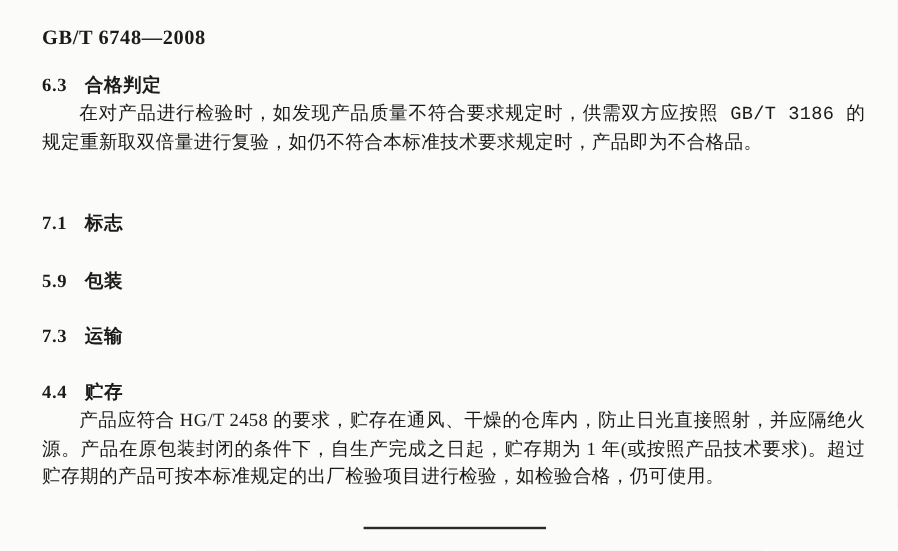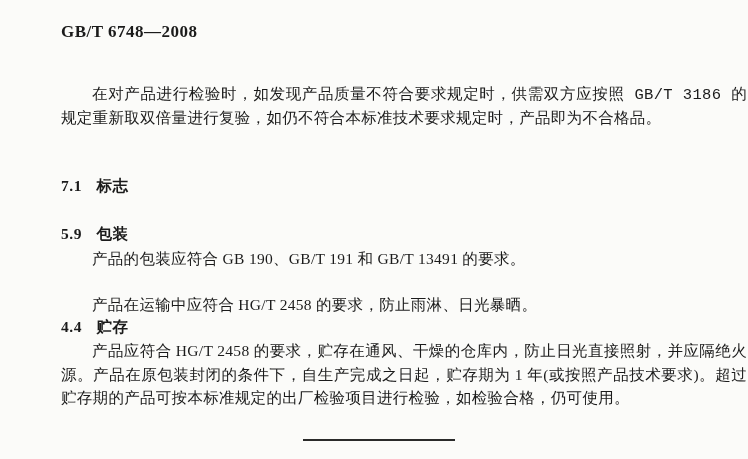--- a/index.html
+++ b/index.html
@@ -10,21 +10,21 @@
   .page {
     position: relative;
     width: 748px;
     height: 459px;
     background: #fbfbf9;
     overflow: hidden;
     font-family: "Liberation Serif", "DejaVu Serif", serif;
     color: #1b1b1b;
     -webkit-font-smoothing: antialiased;
   }
-  .abs { position: absolute; left: 35px; margin-left: 26px; }
+  .abs { position: absolute; left: 35px; }
 
   .doc-header {
     top: 22px;
     font-size: 17px;
     font-weight: bold;
     letter-spacing: 0.5px;
   }
 
   .sec-heading {
     font-size: 15.5px;
@@ -64,33 +64,37 @@
     border-top: 2px solid #2a2a2a;
   }
 </style>
 </head>
 <body>
 
 <div class="page">
 
   <div class="abs doc-header">GB/T 6748—2008</div>
 
+  <div class="abs sec-heading h63">
+    <span class="sec-num">6.3</span><span>合格判定</span>
+  </div>
   <div class="abs body-para p63">在对产品进行检验时，如发现产品质量不符合要求规定时，供需双方应按照 GB/T 3186 的规定重新取双倍量进行复验，如仍不符合本标准技术要求规定时，产品即为不合格品。</div>
 
 
   <div class="abs sec-heading h71">
     <span class="sec-num">7.1</span><span>标志</span>
   </div>
 
   <div class="abs sec-heading h72">
     <span class="sec-num">5.9</span><span>包装</span>
   </div>
-  <div class="abs body-para p72">产品的包装应符合 GB 190、GB/T 191 和 GB/T 13491 的要求。</div>
 
-  <div class="abs body-para p73">产品在运输中应符合 HG/T 2458 的要求，防止雨淋、日光暴晒。</div>
+  <div class="abs sec-heading h73">
+    <span class="sec-num">7.3</span><span>运输</span>
+  </div>
 
   <div class="abs sec-heading h74">
     <span class="sec-num">4.4</span><span>贮存</span>
   </div>
   <div class="abs body-para p74">产品应符合 HG/T 2458 的要求，贮存在通风、干燥的仓库内，防止日光直接照射，并应隔绝火源。产品在原包装封闭的条件下，自生产完成之日起，贮存期为 1 年(或按照产品技术要求)。超过贮存期的产品可按本标准规定的出厂检验项目进行检验，如检验合格，仍可使用。</div>
 
   <div class="footer-rule"></div>
 
 </div>
 

